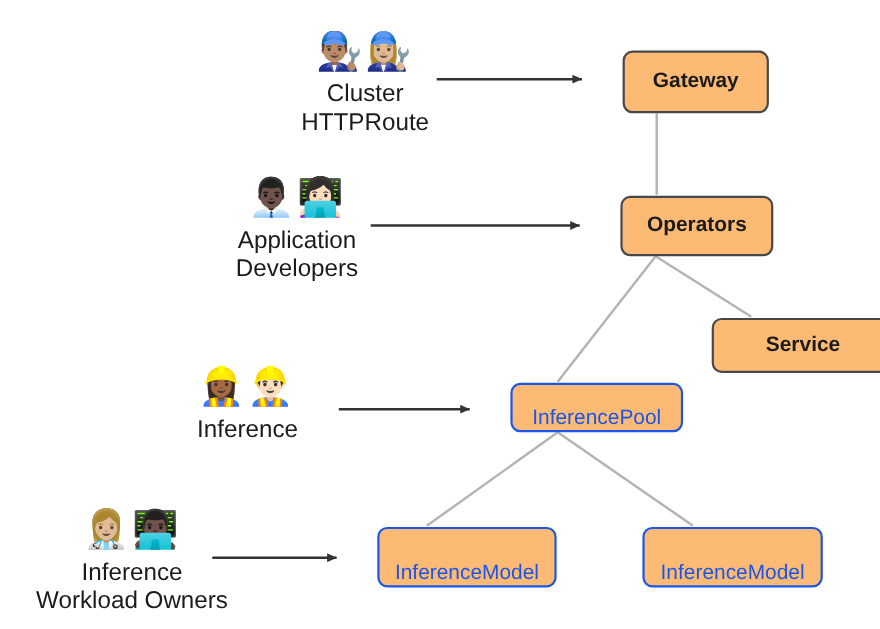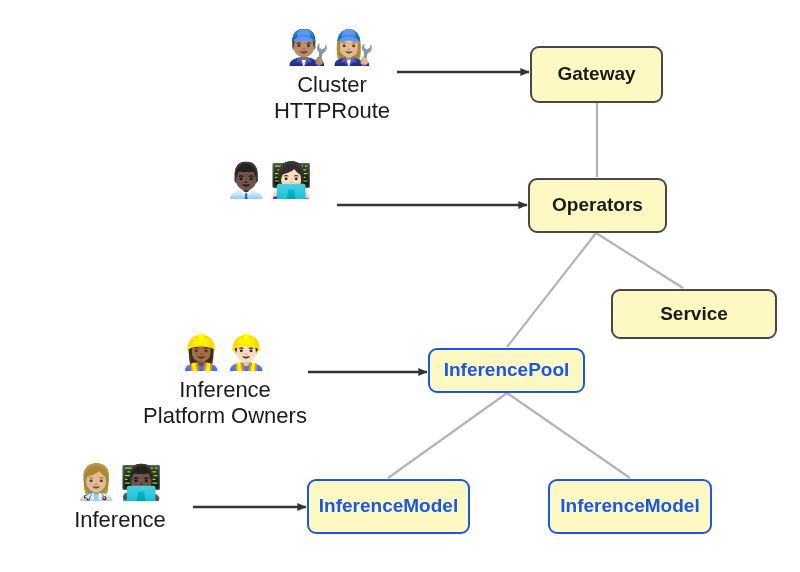--- a/index.html
+++ b/index.html
@@ -24,36 +24,38 @@
     width: 800px;
     height: 572px;
     pointer-events: none;
   }
   .node {
     position: absolute;
     box-sizing: border-box;
     display: flex;
     align-items: center;
     justify-content: center;
-    background: #fef9c3;
+    background: #fdba74;
     border-radius: 9px;
     text-align: center;
     line-height: 1.1;
+    margin-left: 36px;
   }
   .node-std {
     border: 2px solid #48484a;
     color: #1b1b1b;
     font-weight: bold;
     font-size: 19px;
   }
   .node-hl {
     border: 2.5px solid #1a56e8;
     color: #1a56e8;
-    font-weight: bold;
+    font-weight: normal;
     font-size: 19px;
+    align-items: flex-end;
   }
   .persona {
     position: absolute;
     display: flex;
     flex-direction: column;
     align-items: center;
     width: 220px;
     text-align: center;
   }
   .persona-emoji {
@@ -122,29 +124,33 @@
   <div id="personas-layer">
       <div class="persona" style="left: 222px; top: 30px;">
         <div class="persona-emoji">👨🏽‍🔧👩🏼‍🔧</div>
         <div class="persona-label">
           <span class="ln">Cluster</span>
           <span class="ln">HTTPRoute</span>
         </div>
       </div>
       <div class="persona" style="left: 160px; top: 163px;">
         <div class="persona-emoji">👨🏿‍💼👩🏻‍💻</div>
+        <div class="persona-label">
+          <span class="ln">Application</span>
+          <span class="ln">Developers</span>
+        </div>
       </div>
       <div class="persona" style="left: 115px; top: 335px;">
         <div class="persona-emoji">👷🏾‍♀️👷🏻‍♂️</div>
         <div class="persona-label">
           <span class="ln">Inference</span>
-          <span class="ln">Platform Owners</span>
         </div>
       </div>
       <div class="persona" style="left: 10px; top: 465px;">
         <div class="persona-emoji">👩🏼‍⚕️👨🏿‍💻</div>
         <div class="persona-label">
           <span class="ln">Inference</span>
+          <span class="ln">Workload Owners</span>
         </div>
       </div>
     </div>
 
 </div>
 
 </body></html>

